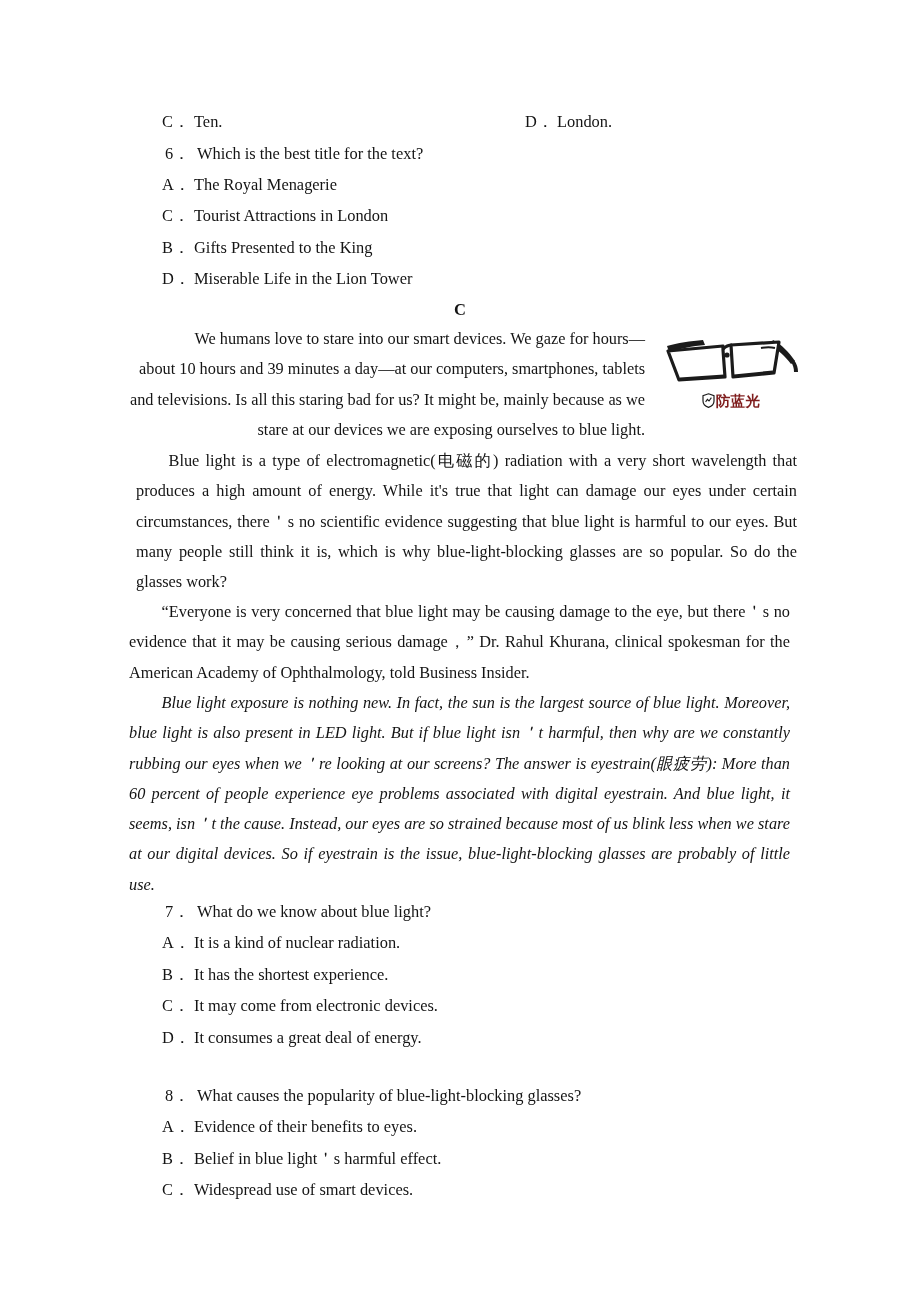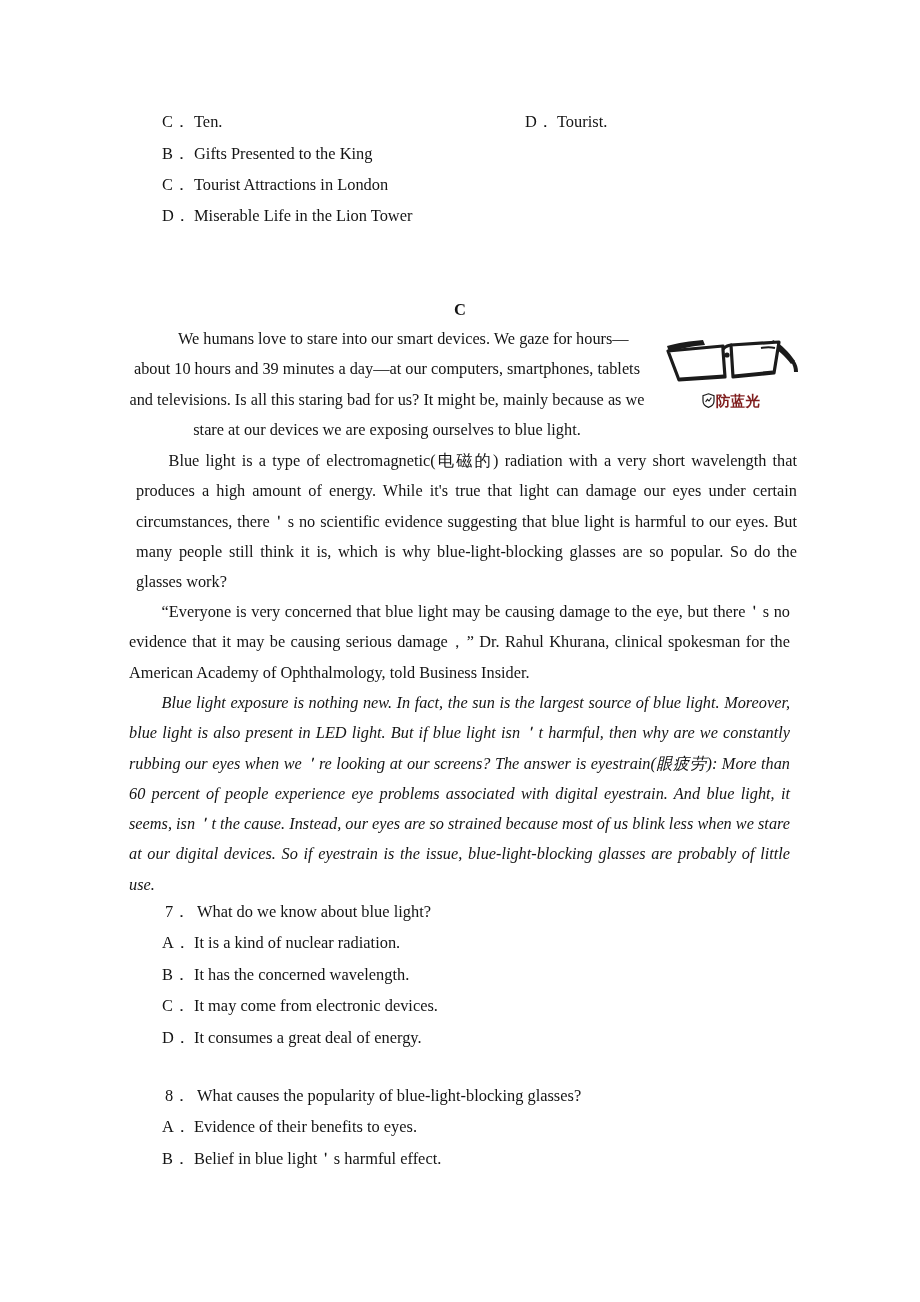--- a/index.html
+++ b/index.html
@@ -113,31 +113,37 @@
 </style>
 </head>
 <body>
 
 <div class="page">
 
   <div class="qblock" style="top:106px;">
     <div class="qline">
       <span class="lbl">C．</span><span class="txt">Ten.</span>
       <span class="col2">
-        <span class="lbl" style="padding-left:0">D．</span><span class="txt">Tourist.</span>
+        <span class="lbl" style="padding-left:0">D．</span><span class="txt">London.</span>
       </span>
     </div>
   </div>
 
   <div class="qblock" style="top:137.5px;">
     <div class="qline">
+      <span class="num">6．</span><span class="txt">Which is the best title for the text?</span>
+    </div>
+    <div class="qline">
+      <span class="lbl">A．</span><span class="txt">The Royal Menagerie</span>
+    </div>
+    <div class="qline">
+      <span class="lbl">C．</span><span class="txt">Tourist Attractions in London</span>
+    </div>
+    <div class="qline">
       <span class="lbl">B．</span><span class="txt">Gifts Presented to the King</span>
-    </div>
-    <div class="qline">
-      <span class="lbl">C．</span><span class="txt">Tourist Attractions in London</span>
     </div>
     <div class="qline">
       <span class="lbl">D．</span><span class="txt">Miserable Life in the Lion Tower</span>
     </div>
   </div>
 
   <div class="section-letter" style="top:300px;">C</div>
 
   <div class="figure">
     <svg width="140" height="62" viewBox="0 0 140 62">
@@ -166,21 +172,21 @@
         <svg width="13" height="15" viewBox="0 0 13 15">
           <path d="M6.5,0.8 L12,2.6 L12,8 C12,11 9.5,13.4 6.5,14.4 C3.5,13.4 1,11 1,8 L1,2.6 Z" fill="none" stroke="#1b1b1b" stroke-width="1.2"></path>
           <path d="M3.6,8.8 L5.4,6.4 L7,8 L9.4,4.6" fill="none" stroke="#1b1b1b" stroke-width="1.1"></path>
         </svg>
       </span><span>防蓝光</span>
     </div>
   </div>
 
   <div class="body-wrap" style="top:324px; width:661px;">
     <div style="float:right; width:145px; height:100px;"></div>
-    <p class="para" style="text-align:center;">We humans love to stare into our smart devices. We gaze for hours—about 10 hours and 39 minutes a day—at our computers, smartphones, tablets and televisions. Is all this staring bad for us? It might be, mainly because as we stare at our devices we are exposing ourselves to blue light.</p>
+    <p class="para" style="text-align:right;">We humans love to stare into our smart devices. We gaze for hours—about 10 hours and 39 minutes a day—at our computers, smartphones, tablets and televisions. Is all this staring bad for us? It might be, mainly because as we stare at our devices we are exposing ourselves to blue light.</p>
   </div>
 
   <div class="body-wrap" style="top:446px;margin-left:7px;">
     <p class="para">Blue light is a type of electromagnetic(电磁的) radiation with a very short wavelength that produces a high amount of energy. While it's true that light can damage our eyes under certain circumstances, there＇s no scientific evidence suggesting that blue light is harmful to our eyes. But many people still think it is, which is why blue‐light‐blocking glasses are so popular. So do the glasses work?</p>
   </div>
 
   <div class="body-wrap" style="top:597px;">
     <p class="para">“Everyone is very concerned that blue light may be causing damage to the eye, but there＇s no evidence that it may be causing serious damage，”  Dr. Rahul Khurana, clinical spokesman for the American Academy of Ophthalmology, told Business Insider.</p>
   </div>
 
@@ -189,35 +195,38 @@
   </div>
 
   <div class="qblock" style="top:896px;">
     <div class="qline">
       <span class="num">7．</span><span class="txt">What do we know about blue light?</span>
     </div>
     <div class="qline">
       <span class="lbl">A．</span><span class="txt">It is a kind of nuclear radiation.</span>
     </div>
     <div class="qline">
-      <span class="lbl">B．</span><span class="txt">It has the concerned wavelength.</span>
+      <span class="lbl">B．</span><span class="txt">It has the shortest experience.</span>
     </div>
     <div class="qline">
       <span class="lbl">C．</span><span class="txt">It may come from electronic devices.</span>
     </div>
     <div class="qline">
       <span class="lbl">D．</span><span class="txt">It consumes a great deal of energy.</span>
     </div>
   </div>
 
   <div class="qblock" style="top:1053px;margin-top:27px;">
     <div class="qline">
       <span class="num">8．</span><span class="txt">What causes the popularity of blue-light-blocking glasses?</span>
     </div>
     <div class="qline">
       <span class="lbl">A．</span><span class="txt">Evidence of their benefits to eyes.</span>
     </div>
     <div class="qline">
       <span class="lbl">B．</span><span class="txt">Belief in blue light＇s harmful effect.</span>
     </div>
+    <div class="qline">
+      <span class="lbl">C．</span><span class="txt">Widespread use of smart devices.</span>
+    </div>
   </div>
 
 </div>
 
 </body></html>

